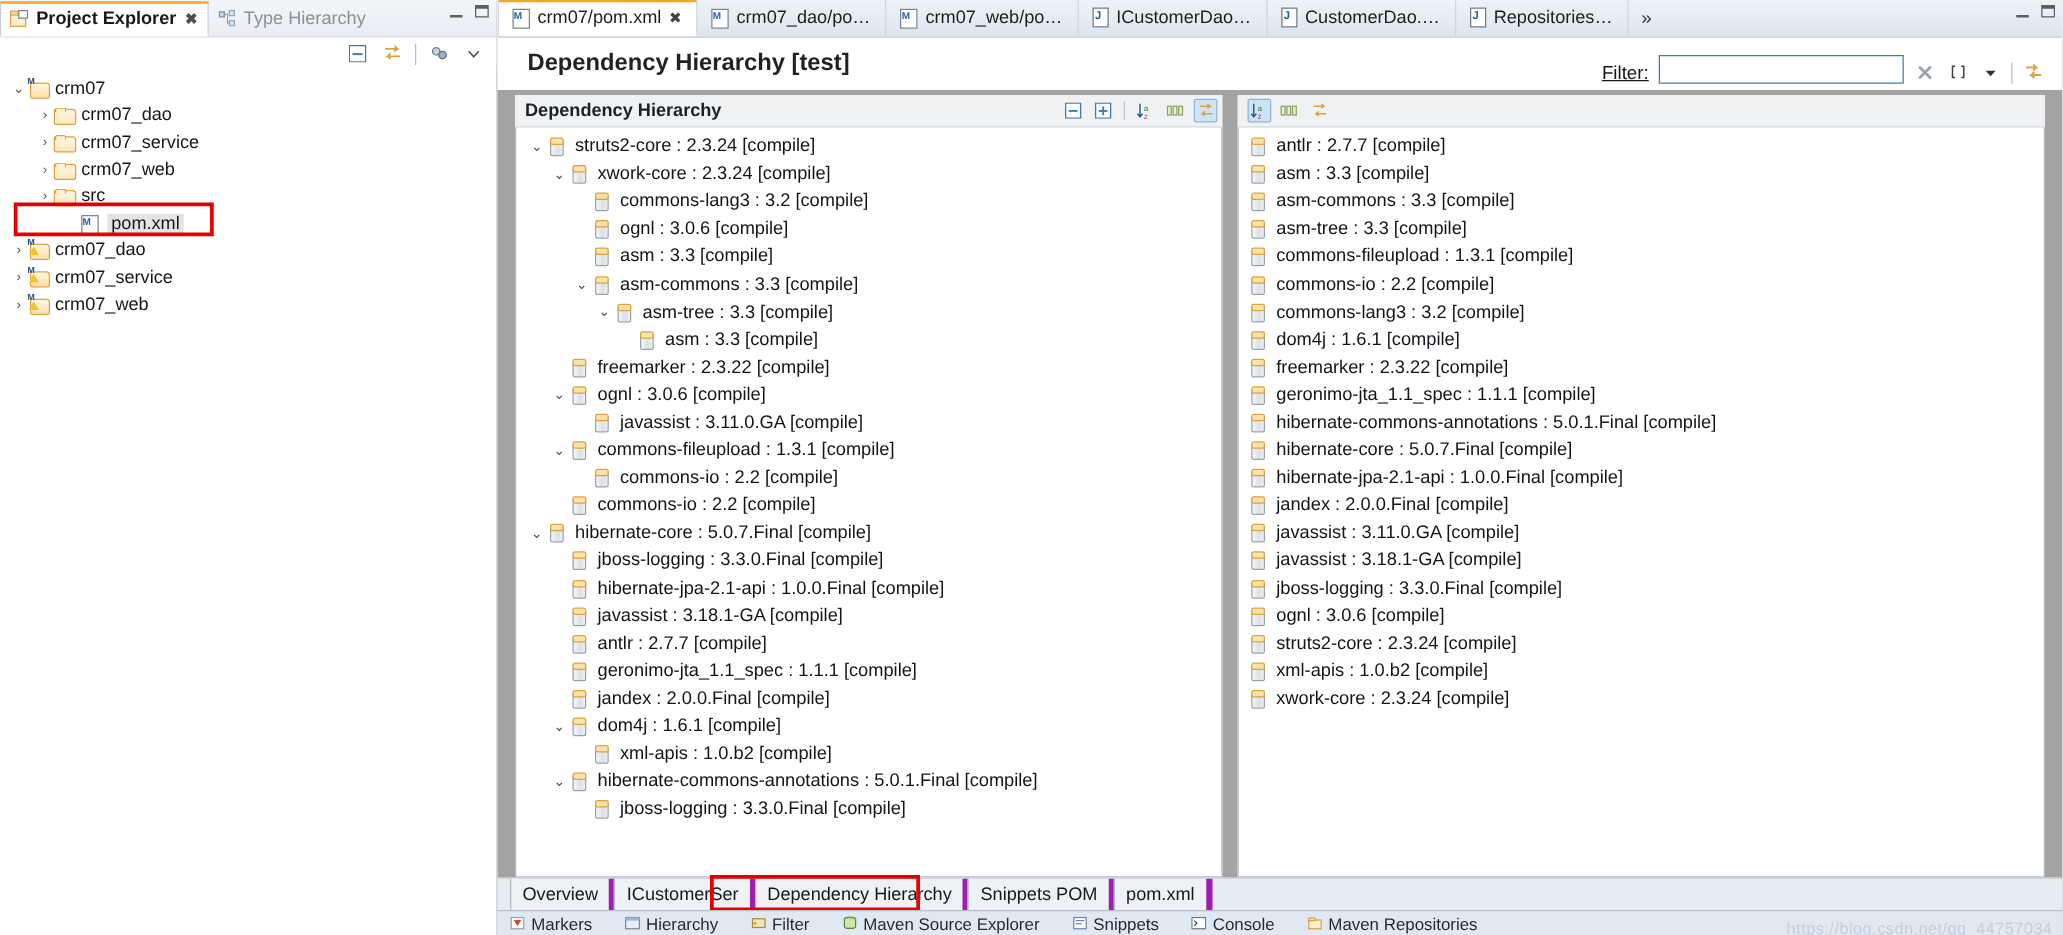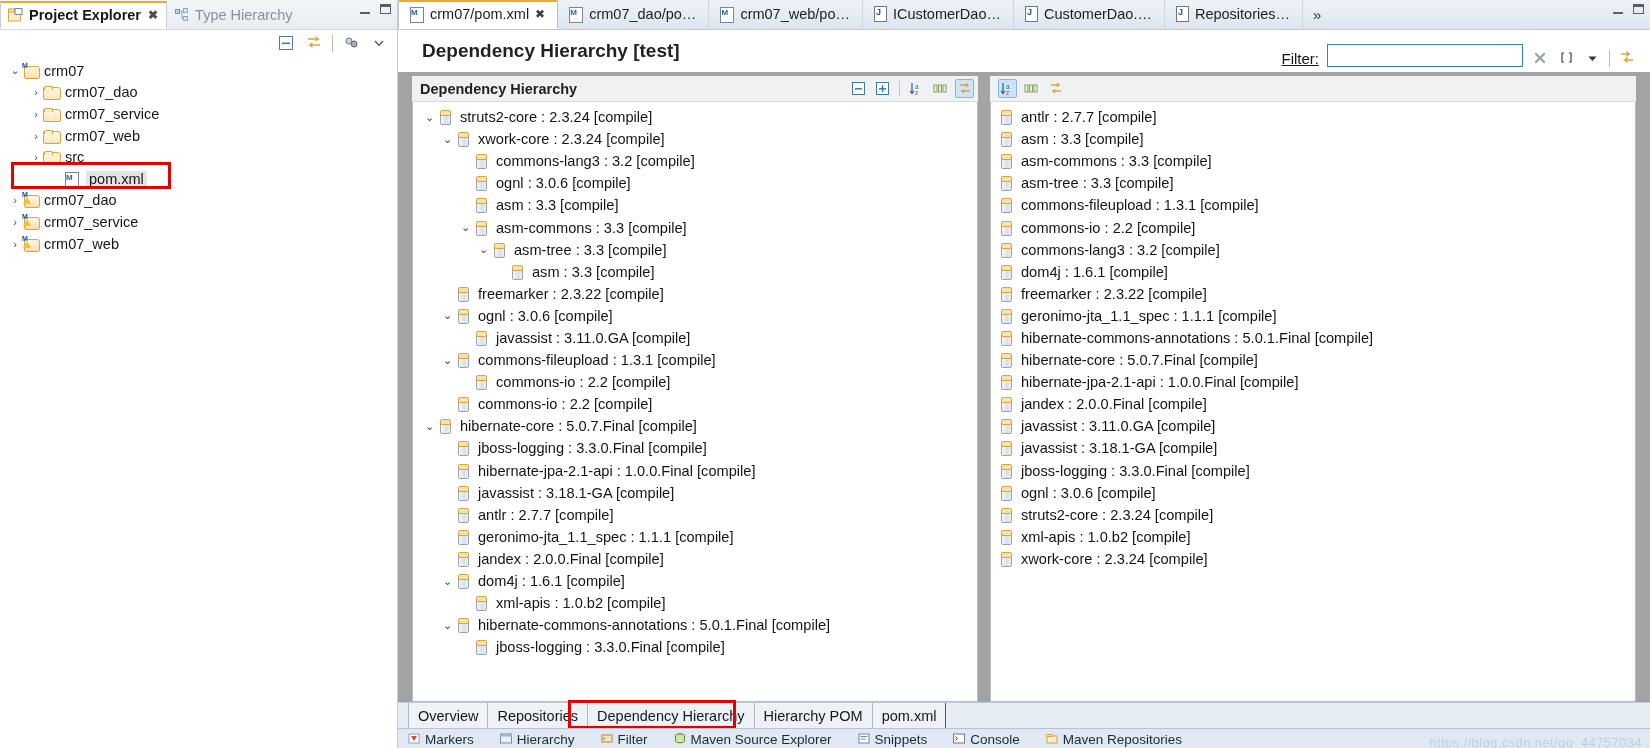--- a/index.html
+++ b/index.html
@@ -220,21 +220,21 @@
     height:26px; display:flex; align-items:stretch;
     background:#e6ecf4;
     border-top:1px solid #c4ccd6;
     padding-left:10px;
     position:relative;
   }
   .btab {
     display:flex; align-items:center; padding:0 9px;
     font-size:14.5px; color:#14181c;
     border-left:1px solid #aeb8c4;
-    border-right:1px solid #a21caf;
+    border-right:5px solid #a21caf;
     background:#eef2f7;
     margin-right:-1px;
   }
   .btab.active { background:#eef2f7; }
   .redbox-tab {
     position:absolute;
     left:170px; top:-3px; width:168px; height:29px;
     border:3px solid #e60000; pointer-events:none;
   }
 
@@ -908,27 +908,27 @@
         </div>
 
       </div>
 
       <div class="bottom-tabs" id="bottom-tabs">
         <div class="redbox-tab"></div>
       <div class="btab">
             <span>Overview</span>
           </div>
           <div class="btab">
-            <span>Repositories</span>
+            <span>ICustomerSer</span>
           </div>
           <div class="btab active">
             <span>Dependency Hierarchy</span>
           </div>
           <div class="btab">
-            <span>Hierarchy POM</span>
+            <span>Snippets POM</span>
           </div>
           <div class="btab">
             <span>pom.xml</span>
           </div>
         </div>
 
       <div class="views-strip" id="views-strip">
         <span class="vs-item">
             <span><svg width="12" height="11" viewBox="0 0 12 11">
                 <rect x="1" y="1" width="10" height="9" fill="#fff" stroke="#9aa2ab"></rect>

